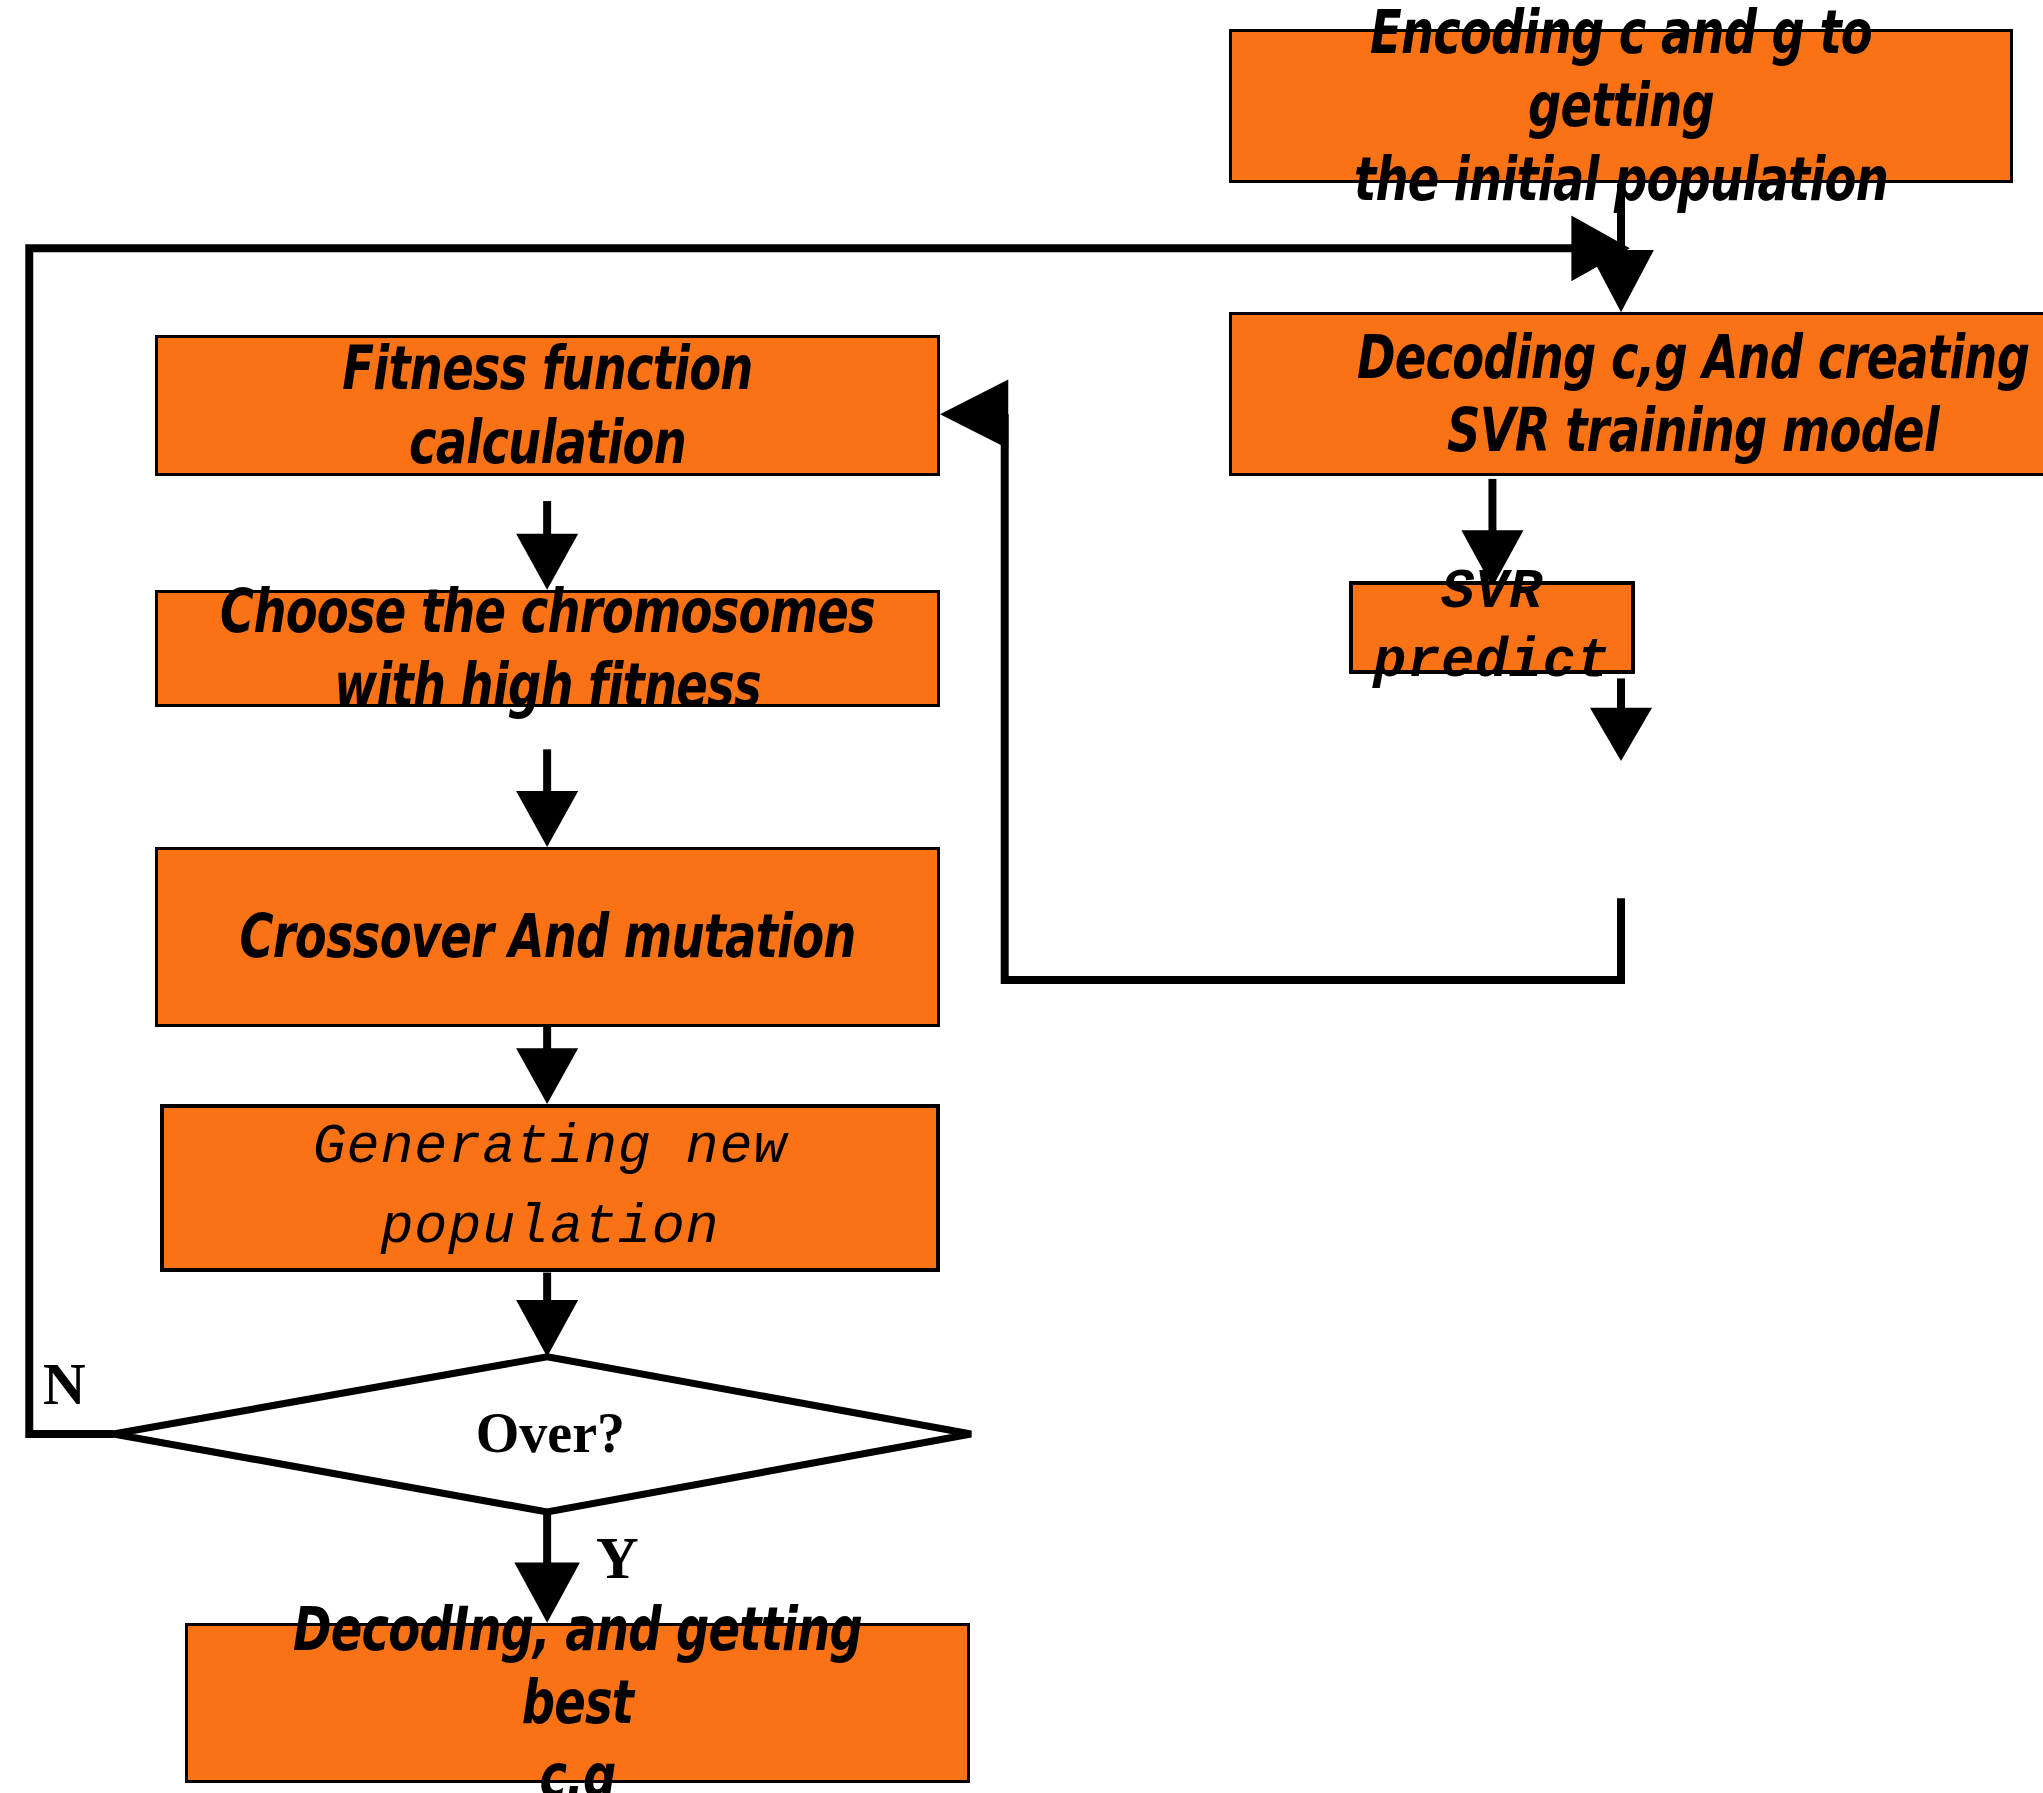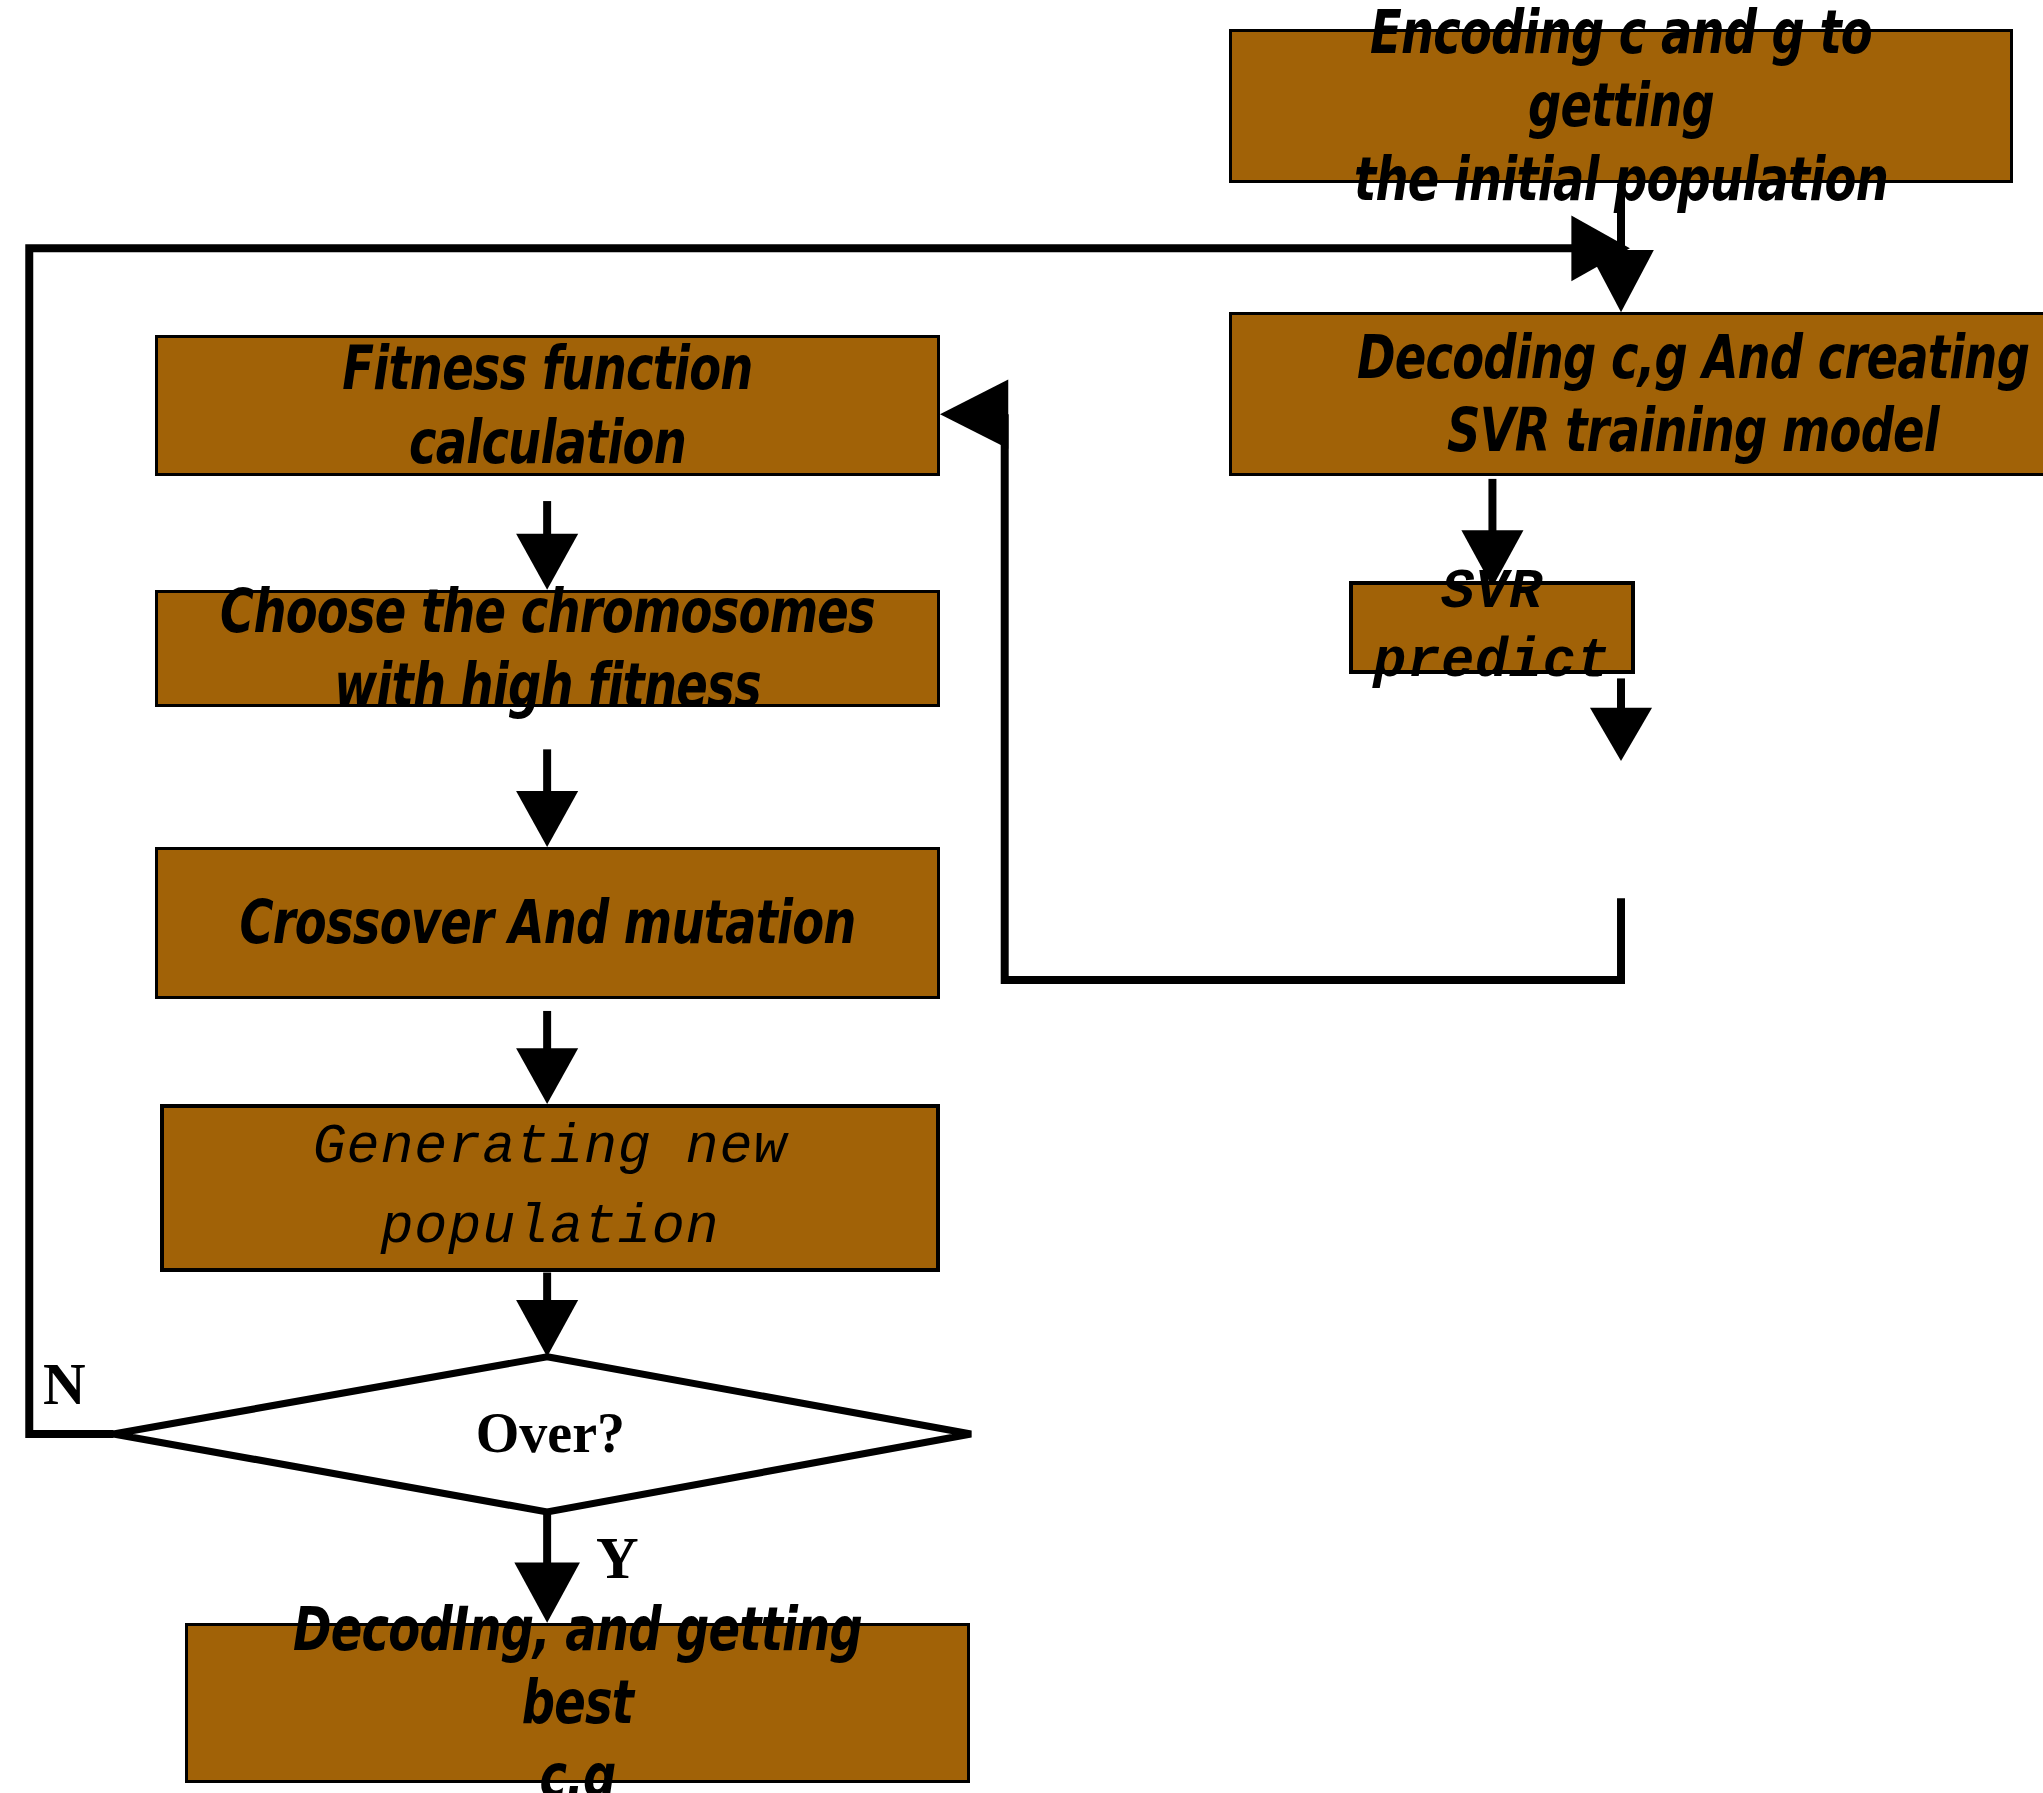--- a/index.html
+++ b/index.html
@@ -20,21 +20,21 @@
     left: 0;
     top: 0;
     width: 2044px;
     height: 1794px;
     pointer-events: none;
   }
   .node {
     position: absolute;
     box-sizing: border-box;
     border: 3.5px solid #000000;
-    background: #a16207;
+    background: #f97316;
     display: flex;
     align-items: center;
     justify-content: flex-end;
     text-align: center;
     color: #000000;
   }
   .node .txt {
     display: block;
     width: 100%;
     white-space: pre-line;
@@ -187,21 +187,21 @@
 
   <div class="node" style="left:155px; top:335px; width:785px; height:141px;">
     <span class="txt sans-cond">Fitness function calculation</span>
   </div>
 
   <div class="node" style="left:155px; top:590px; width:785px; height:117px;">
     <span class="txt sans-cond">Choose the chromosomes
 with  high fitness</span>
   </div>
 
-  <div class="node" style="left:155px; top:847px; width:785px; height:152px;">
+  <div class="node" style="left:155px; top:847px; width:785px; height:180px;">
     <span class="txt sans-cond">Crossover And mutation</span>
   </div>
 
   <div class="node" style="left:160px; top:1104px; width:780px; height:168px; border-width:4.4px;">
     <span class="txt mono-reg">Generating new
 population</span>
   </div>
 
   <div class="diamond-wrap" style="left:113px; top:1357px; width:857px; height:155px;">
     <div class="diamond-label">

